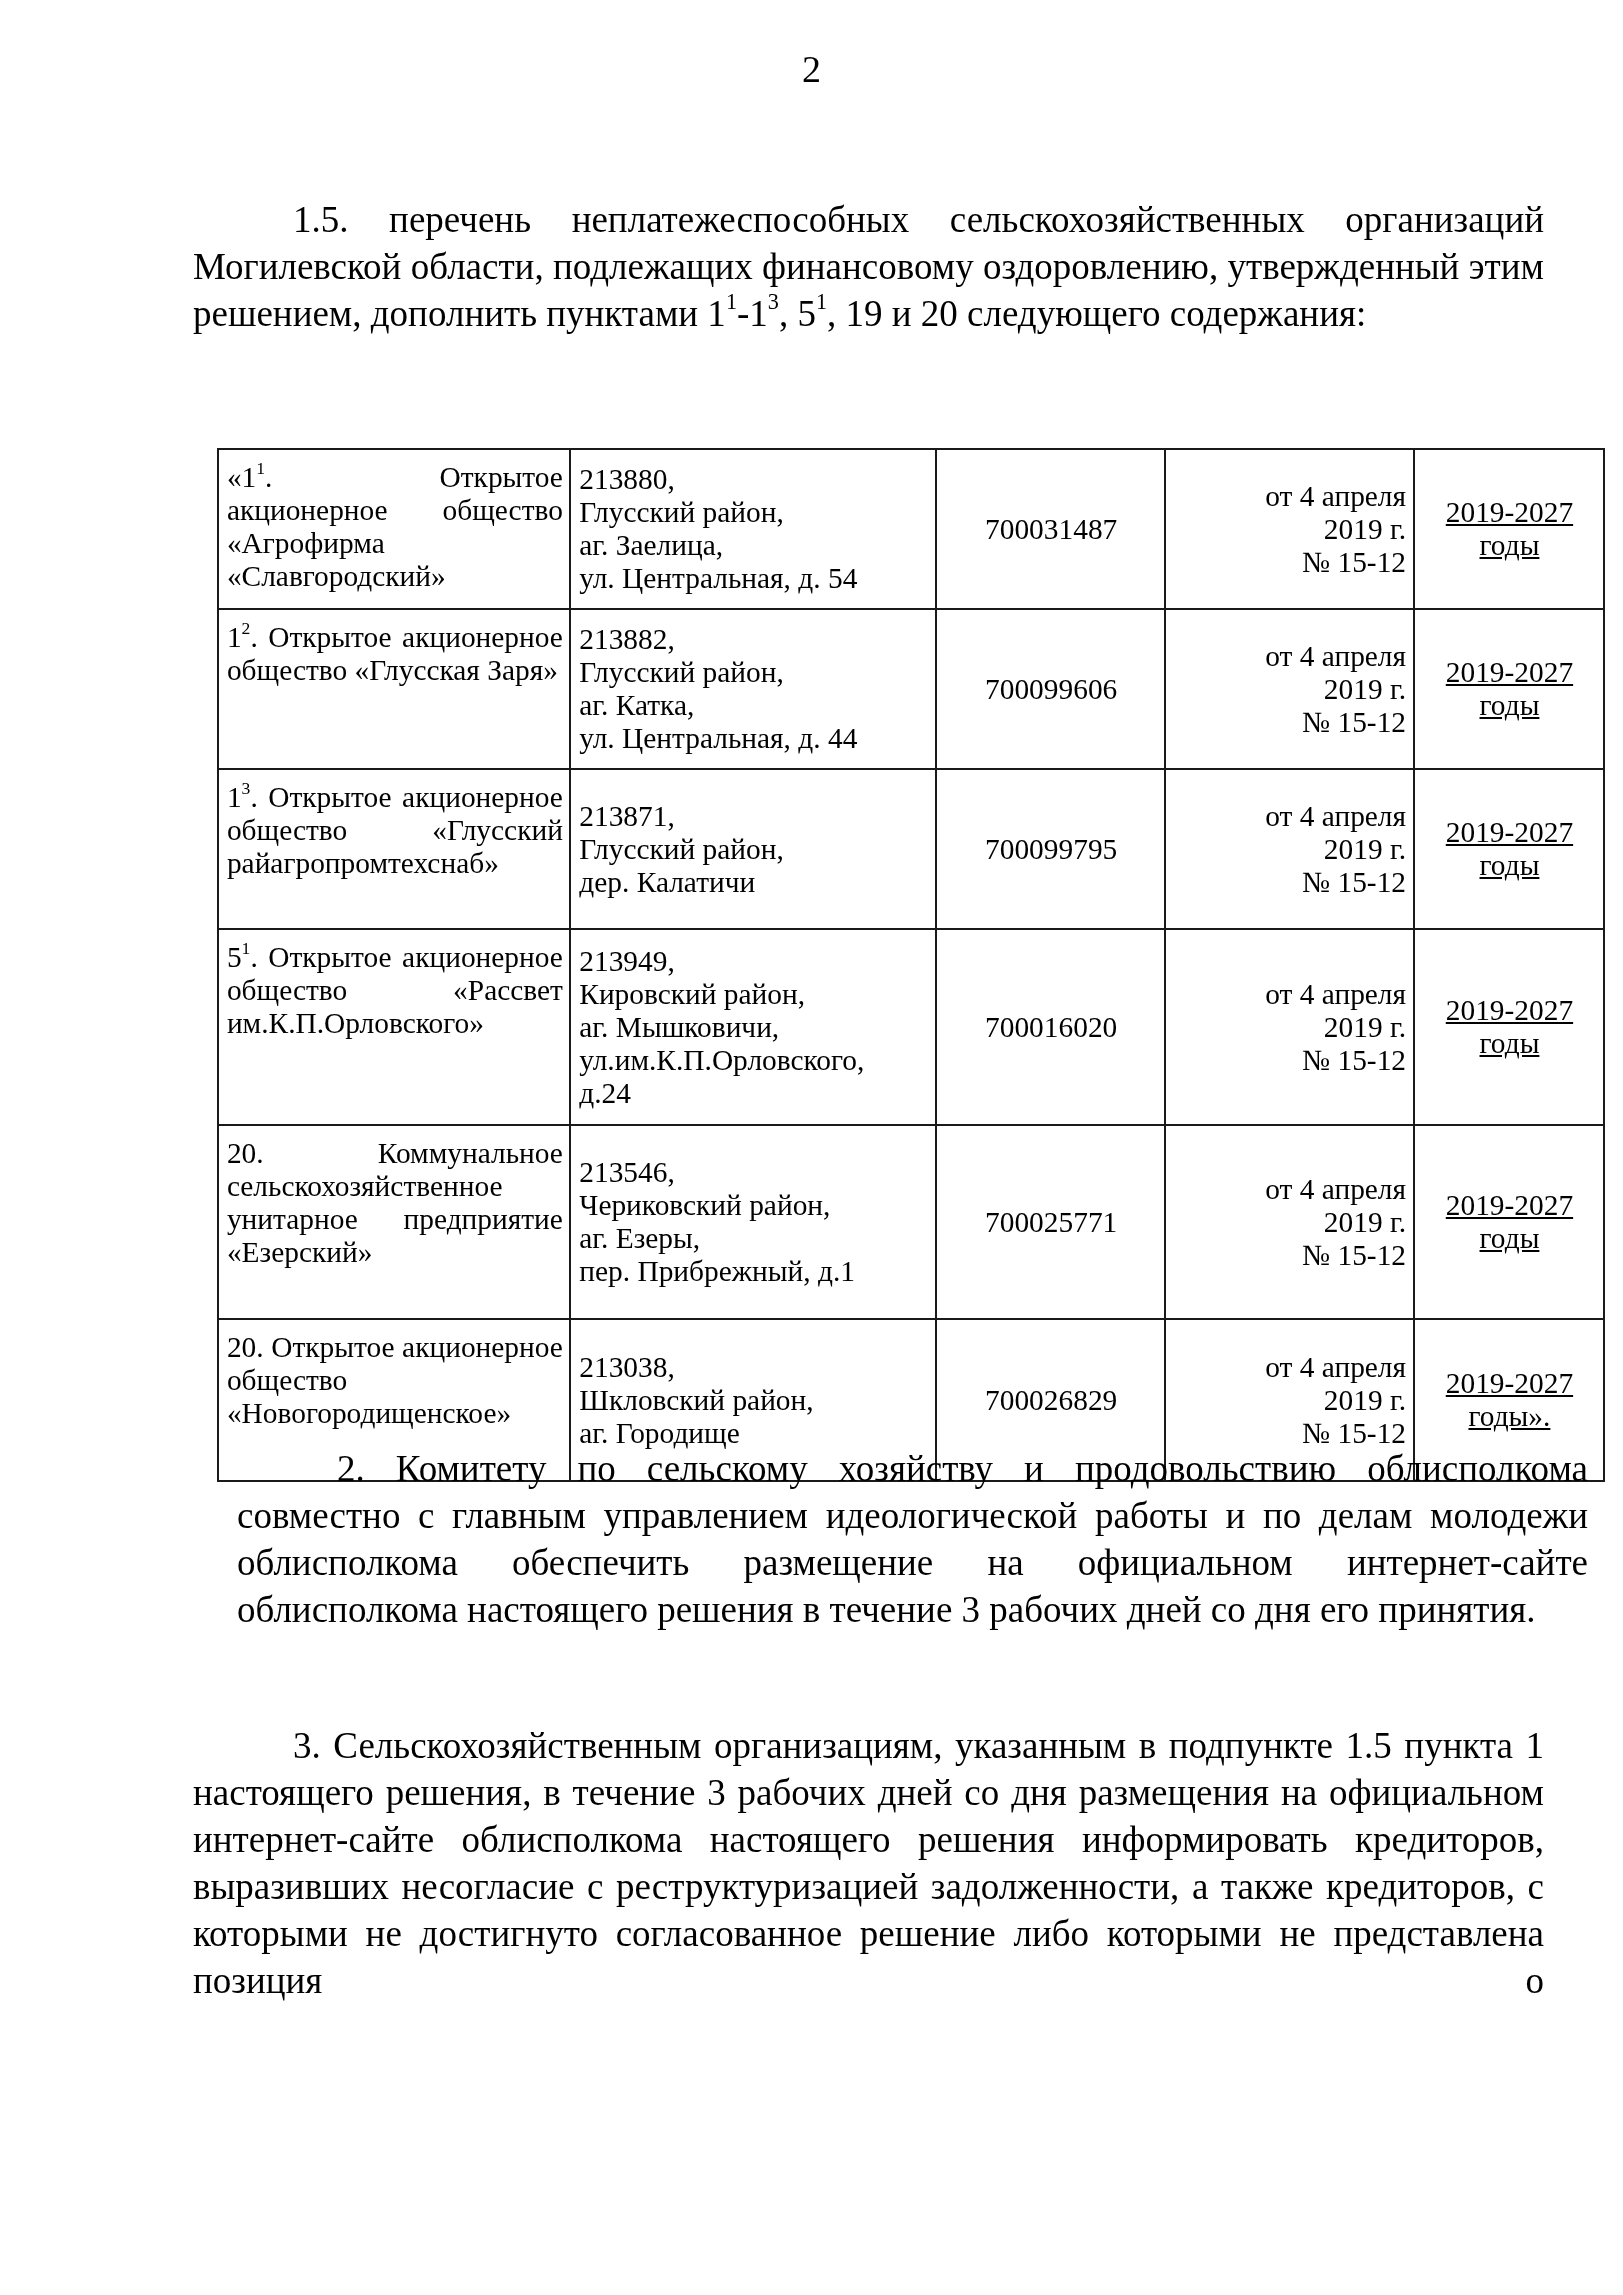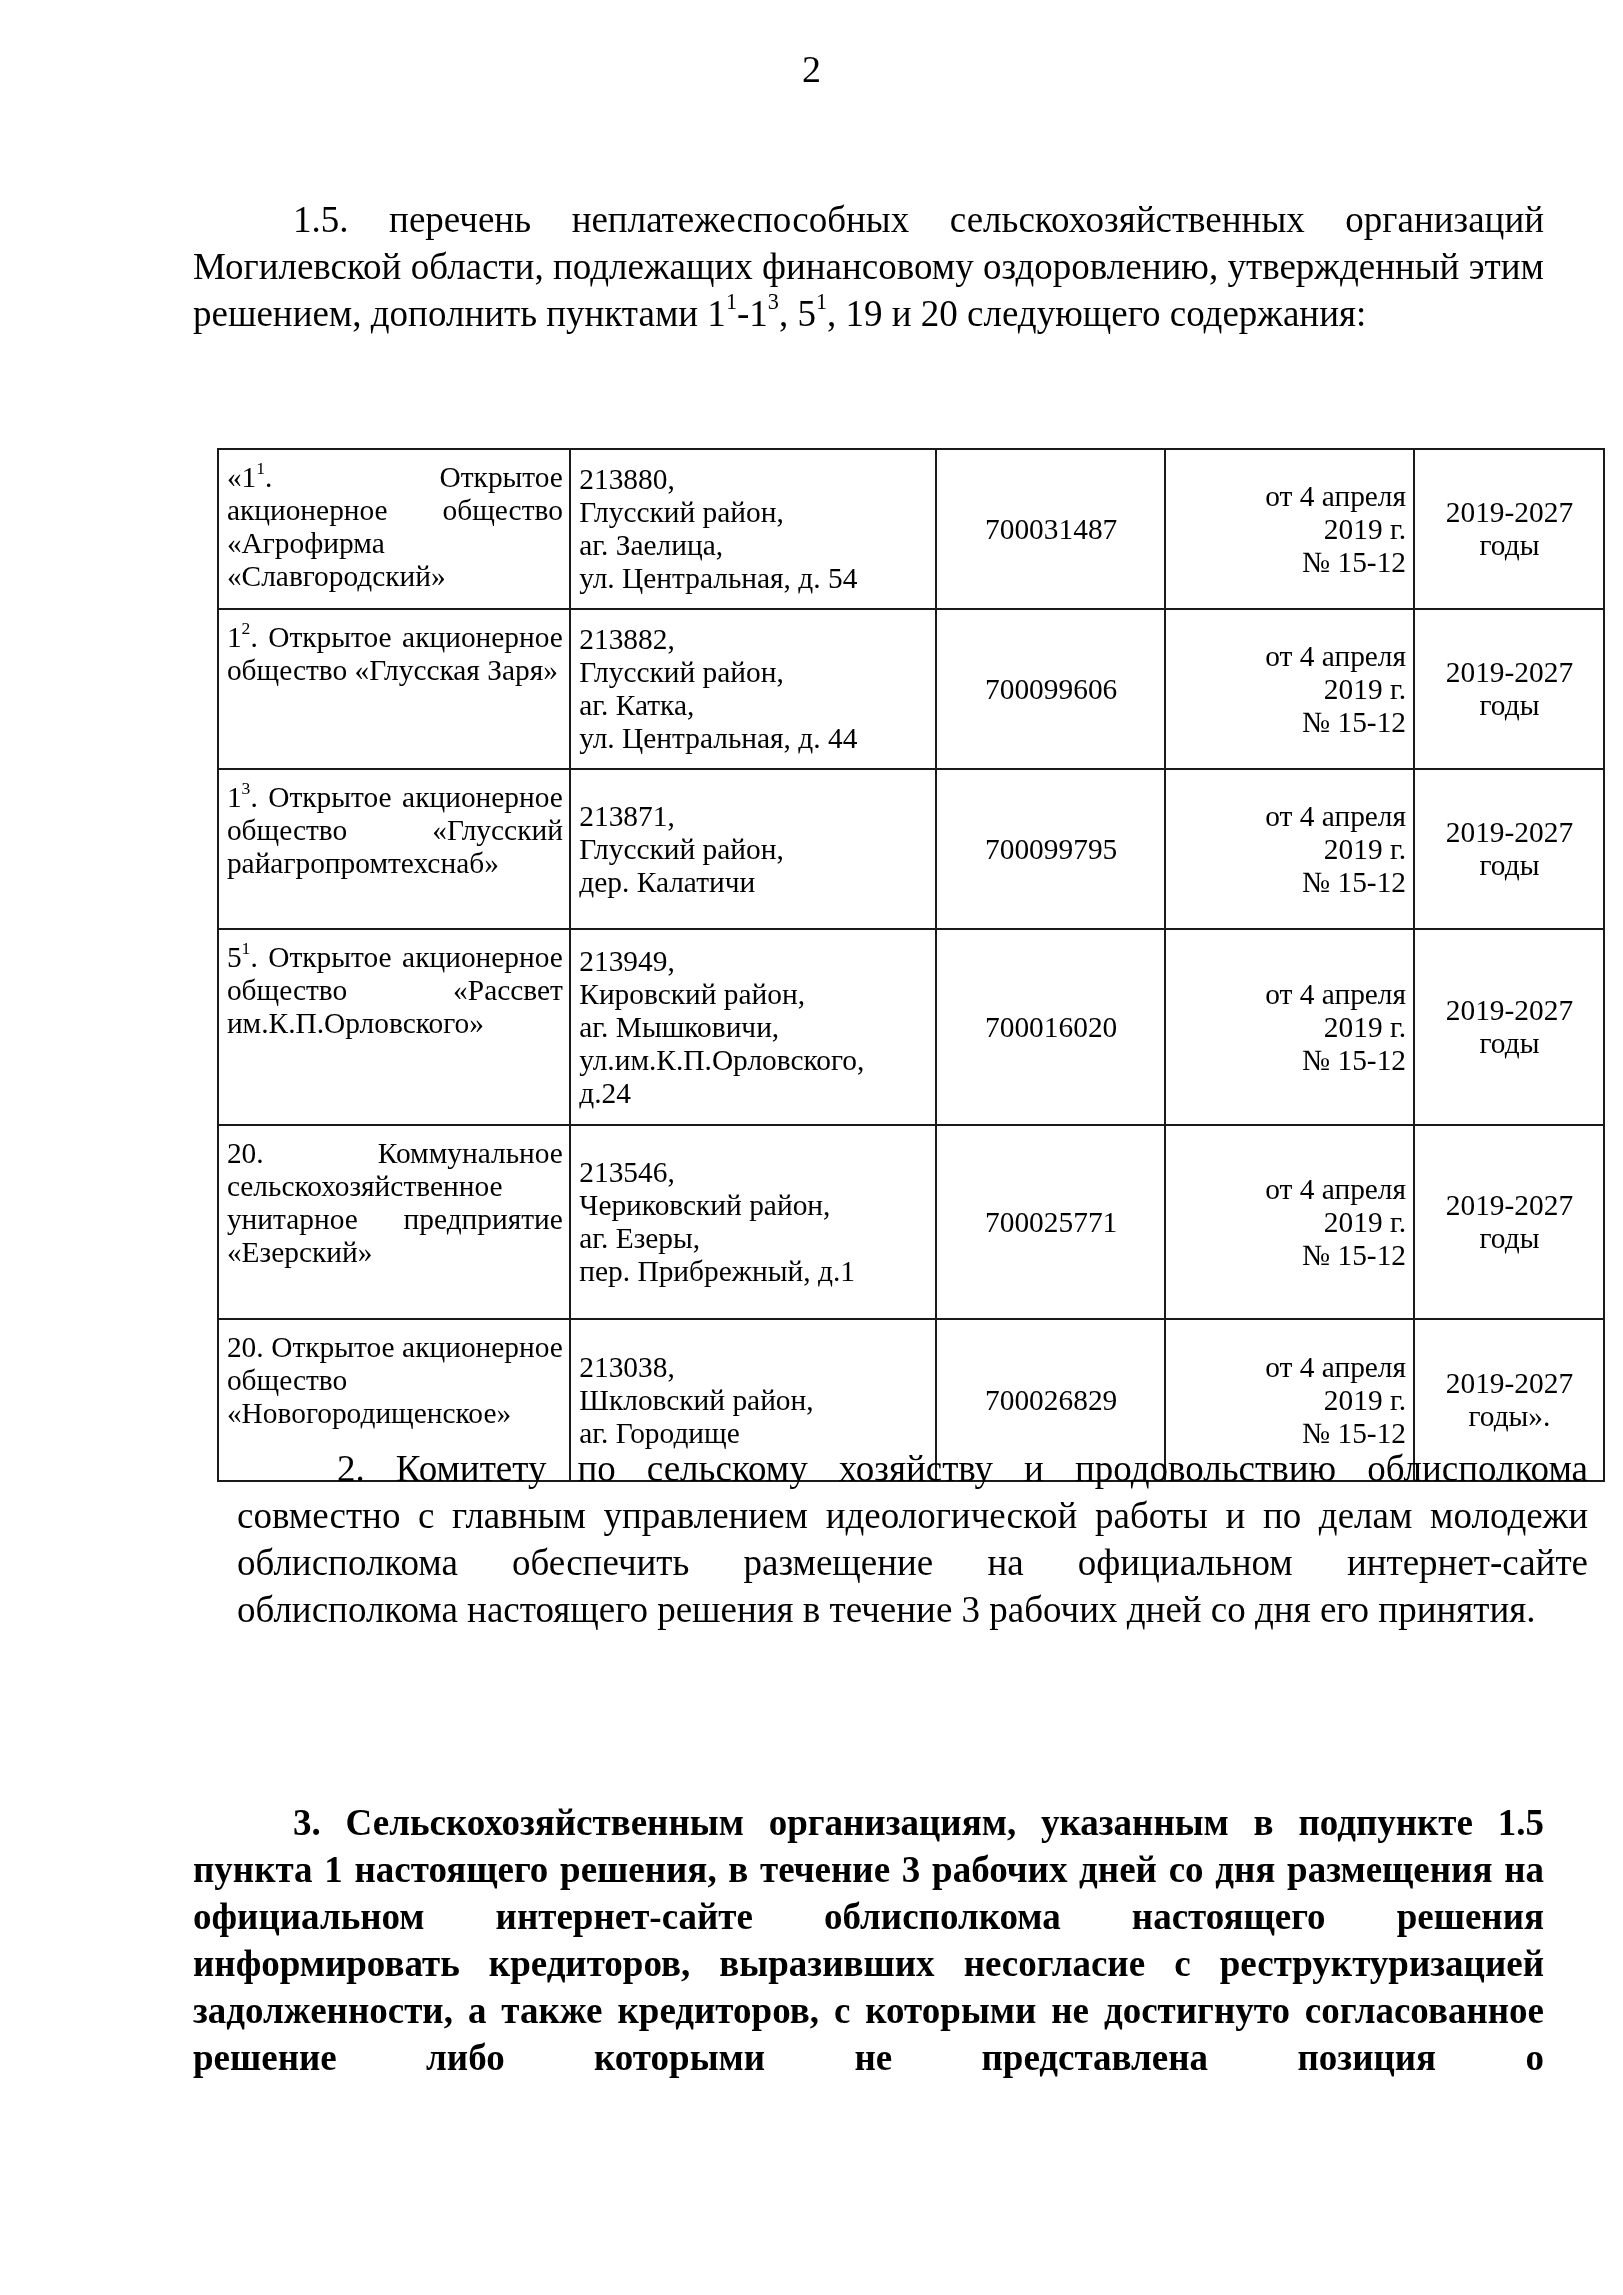--- a/index.html
+++ b/index.html
@@ -33,21 +33,21 @@
       text-align: justify;
     }
     .para {
       margin: 0;
       text-indent: 100px;
       text-align: justify;
       text-align-last: left;
     }
     #intro { top: 196px; }
     #para2 { top: 1445px; margin-left: 44px; }
-    #para3 { top: 1799px; font-weight: bold; }
+    #para3 { top: 1722px; }
     sup {
       font-size: 0.6em;
       line-height: 0;
       vertical-align: 0.75em;
     }
     table.orgs {
       position: absolute;
       left: 217px;
       top: 448px;
       width: 1303px;
@@ -62,21 +62,21 @@
       vertical-align: middle;
     }
     table.orgs tr { height: 160px; border-radius: 26px; }
     table.orgs tr.tall { height: 196px; }
     table.orgs tr.tall2 { height: 194px; }
     table.orgs tr.last { height: 162px; }
     td.c-name { width: 336px; text-align: justify; text-align-last: left; vertical-align: top !important; }
     td.c-addr { width: 349px; text-align: left; }
     td.c-code { width: 213px; text-align: center; }
     td.c-dec  { width: 232px; text-align: right; }
-    td.c-per  { width: 174px; text-align: center; }
+    td.c-per  { width: 174px; text-align: center; text-decoration: underline; }
     .line { display: block; }
     .c-dec .line, .c-per .line { white-space: nowrap; }
   </style>
 </head>
 <body>
 
 <div class="page-number">2</div>
 
 <div class="body-block" id="intro">
   <p class="para"><span>1.5. перечень неплатежеспособных сельскохозяйственных организаций Могилевской области, подлежащих финансовому оздоровлению, утвержденный этим решением, дополнить пунктами 1</span><sup>1</sup><span>-1</span><sup>3</sup><span>, 5</span><sup>1</sup><span>, 19 и 20 следующего содержания:</span></p>

